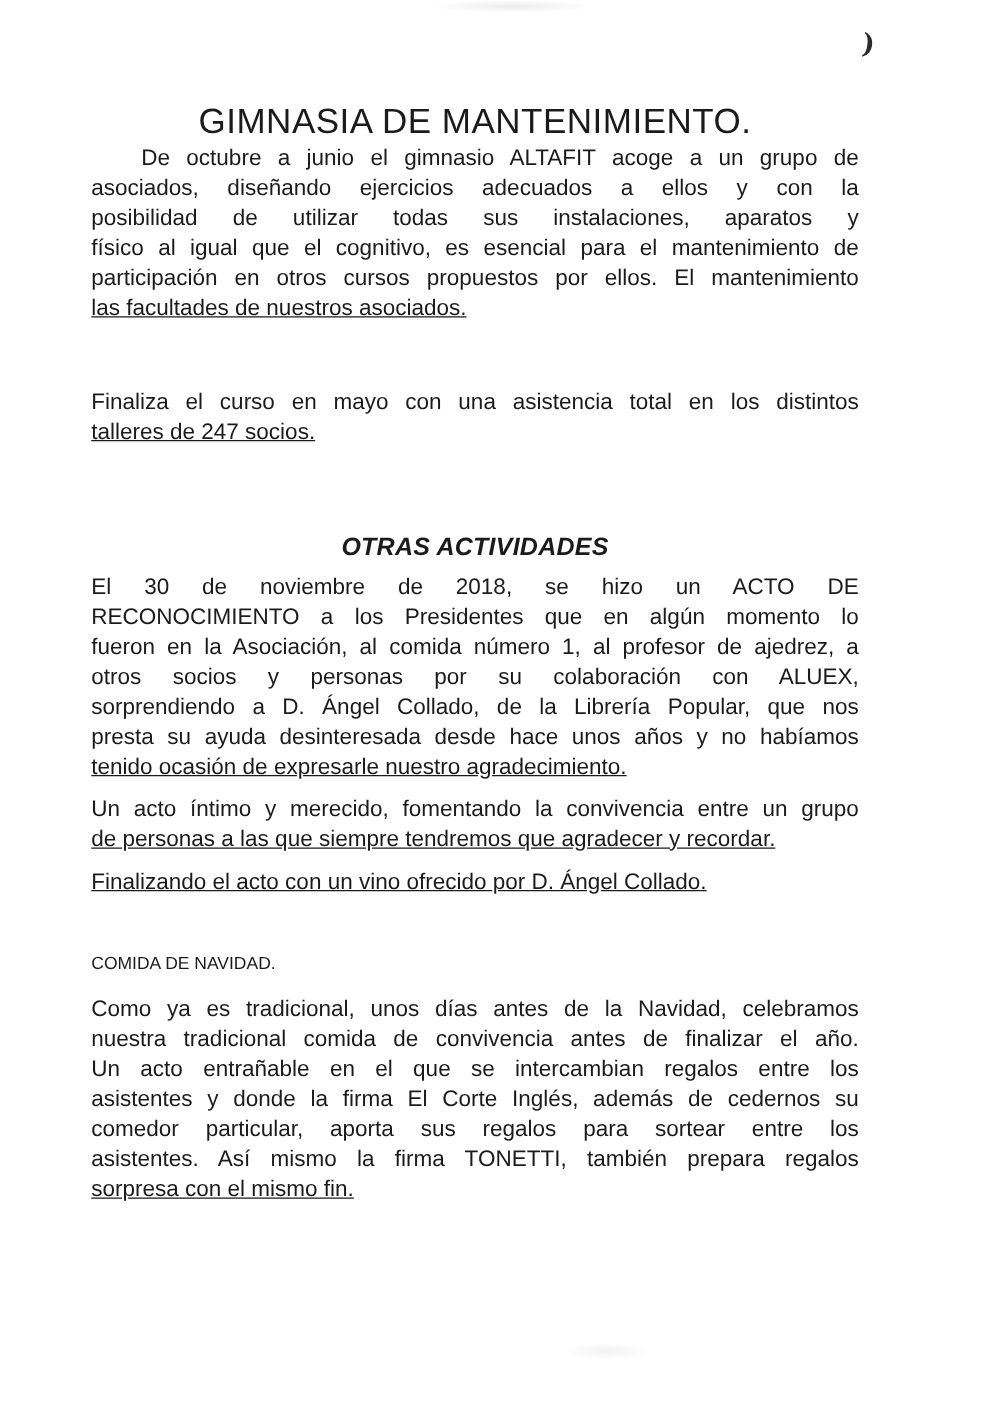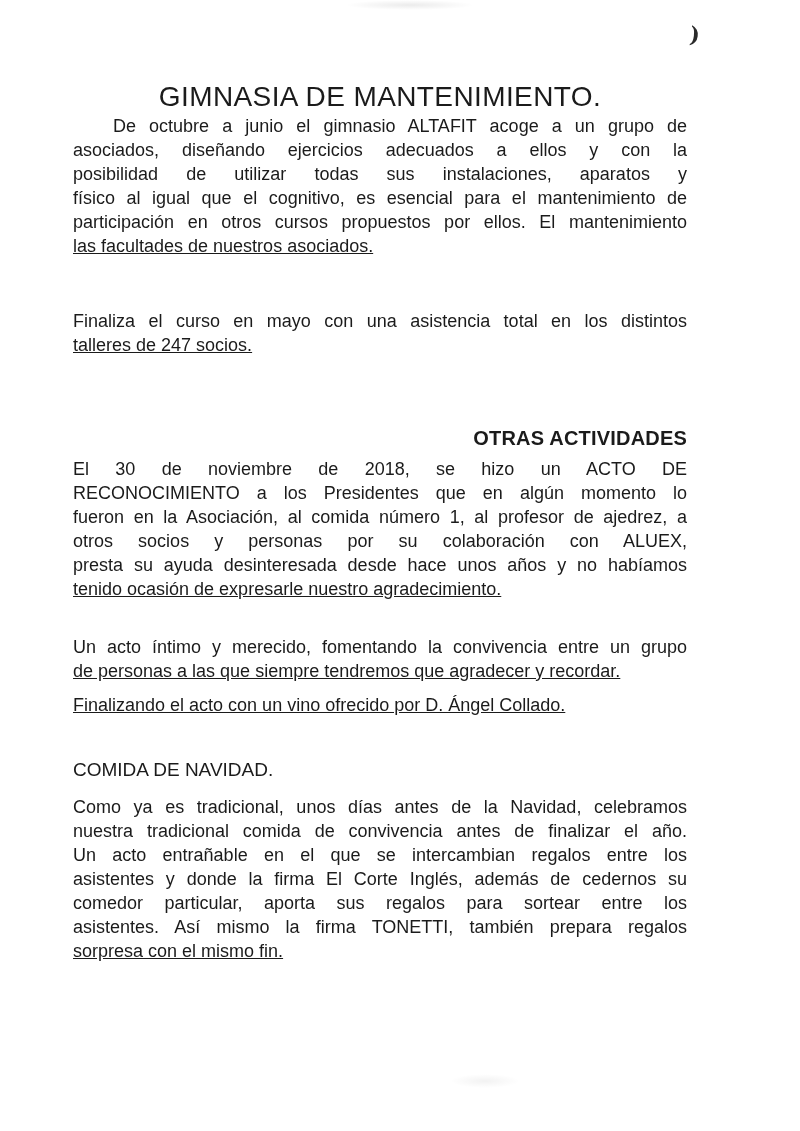--- a/index.html
+++ b/index.html
@@ -38,27 +38,28 @@
     font-size: 28px;
     font-weight: 400;
     text-align: center;
     letter-spacing: 0.4px;
     line-height: 26px;
   }
   #heading-otras {
     top: 426px;
     font-size: 20px;
     font-weight: 700;
-    text-align: right;
+    text-align: center;
     letter-spacing: 0.2px;
     line-height: 24px;
+    font-style: italic;
   }
   #heading-comida {
     top: 758px;
-    font-size: 19px;
+    font-size: 14px;
     font-weight: 400;
     text-align: left;
     line-height: 24px;
   }
   #para-1 { top: 114px; }
   #para-2 { top: 309px; }
   #para-3 { top: 457px; }
   #para-4 { top: 635px; }
   #para-5 { top: 693px; }
   #para-6 { top: 795px; }
@@ -111,20 +112,21 @@
       <div class="jline last">talleres de 247 socios.</div>
     </div>
 
   <h2 id="heading-otras" class="block">OTRAS ACTIVIDADES</h2>
 
   <div id="para-3" class="block para">
       <div class="jline">El 30 de noviembre de 2018, se hizo un ACTO DE</div>
       <div class="jline">RECONOCIMIENTO a los Presidentes que en algún momento lo</div>
       <div class="jline">fueron en la Asociación, al comida número 1, al profesor de ajedrez, a</div>
       <div class="jline">otros socios y personas por su colaboración con ALUEX,</div>
+      <div class="jline">sorprendiendo a D. Ángel Collado, de la Librería Popular, que nos</div>
       <div class="jline">presta su ayuda desinteresada desde hace unos años y no habíamos</div>
       <div class="jline last">tenido ocasión de expresarle nuestro agradecimiento.</div>
     </div>
 
   <div id="para-4" class="block para">
       <div class="jline">Un acto íntimo y merecido, fomentando la convivencia entre un grupo</div>
       <div class="jline last">de personas a las que siempre tendremos que agradecer y recordar.</div>
     </div>
 
   <div id="para-5" class="block para">

